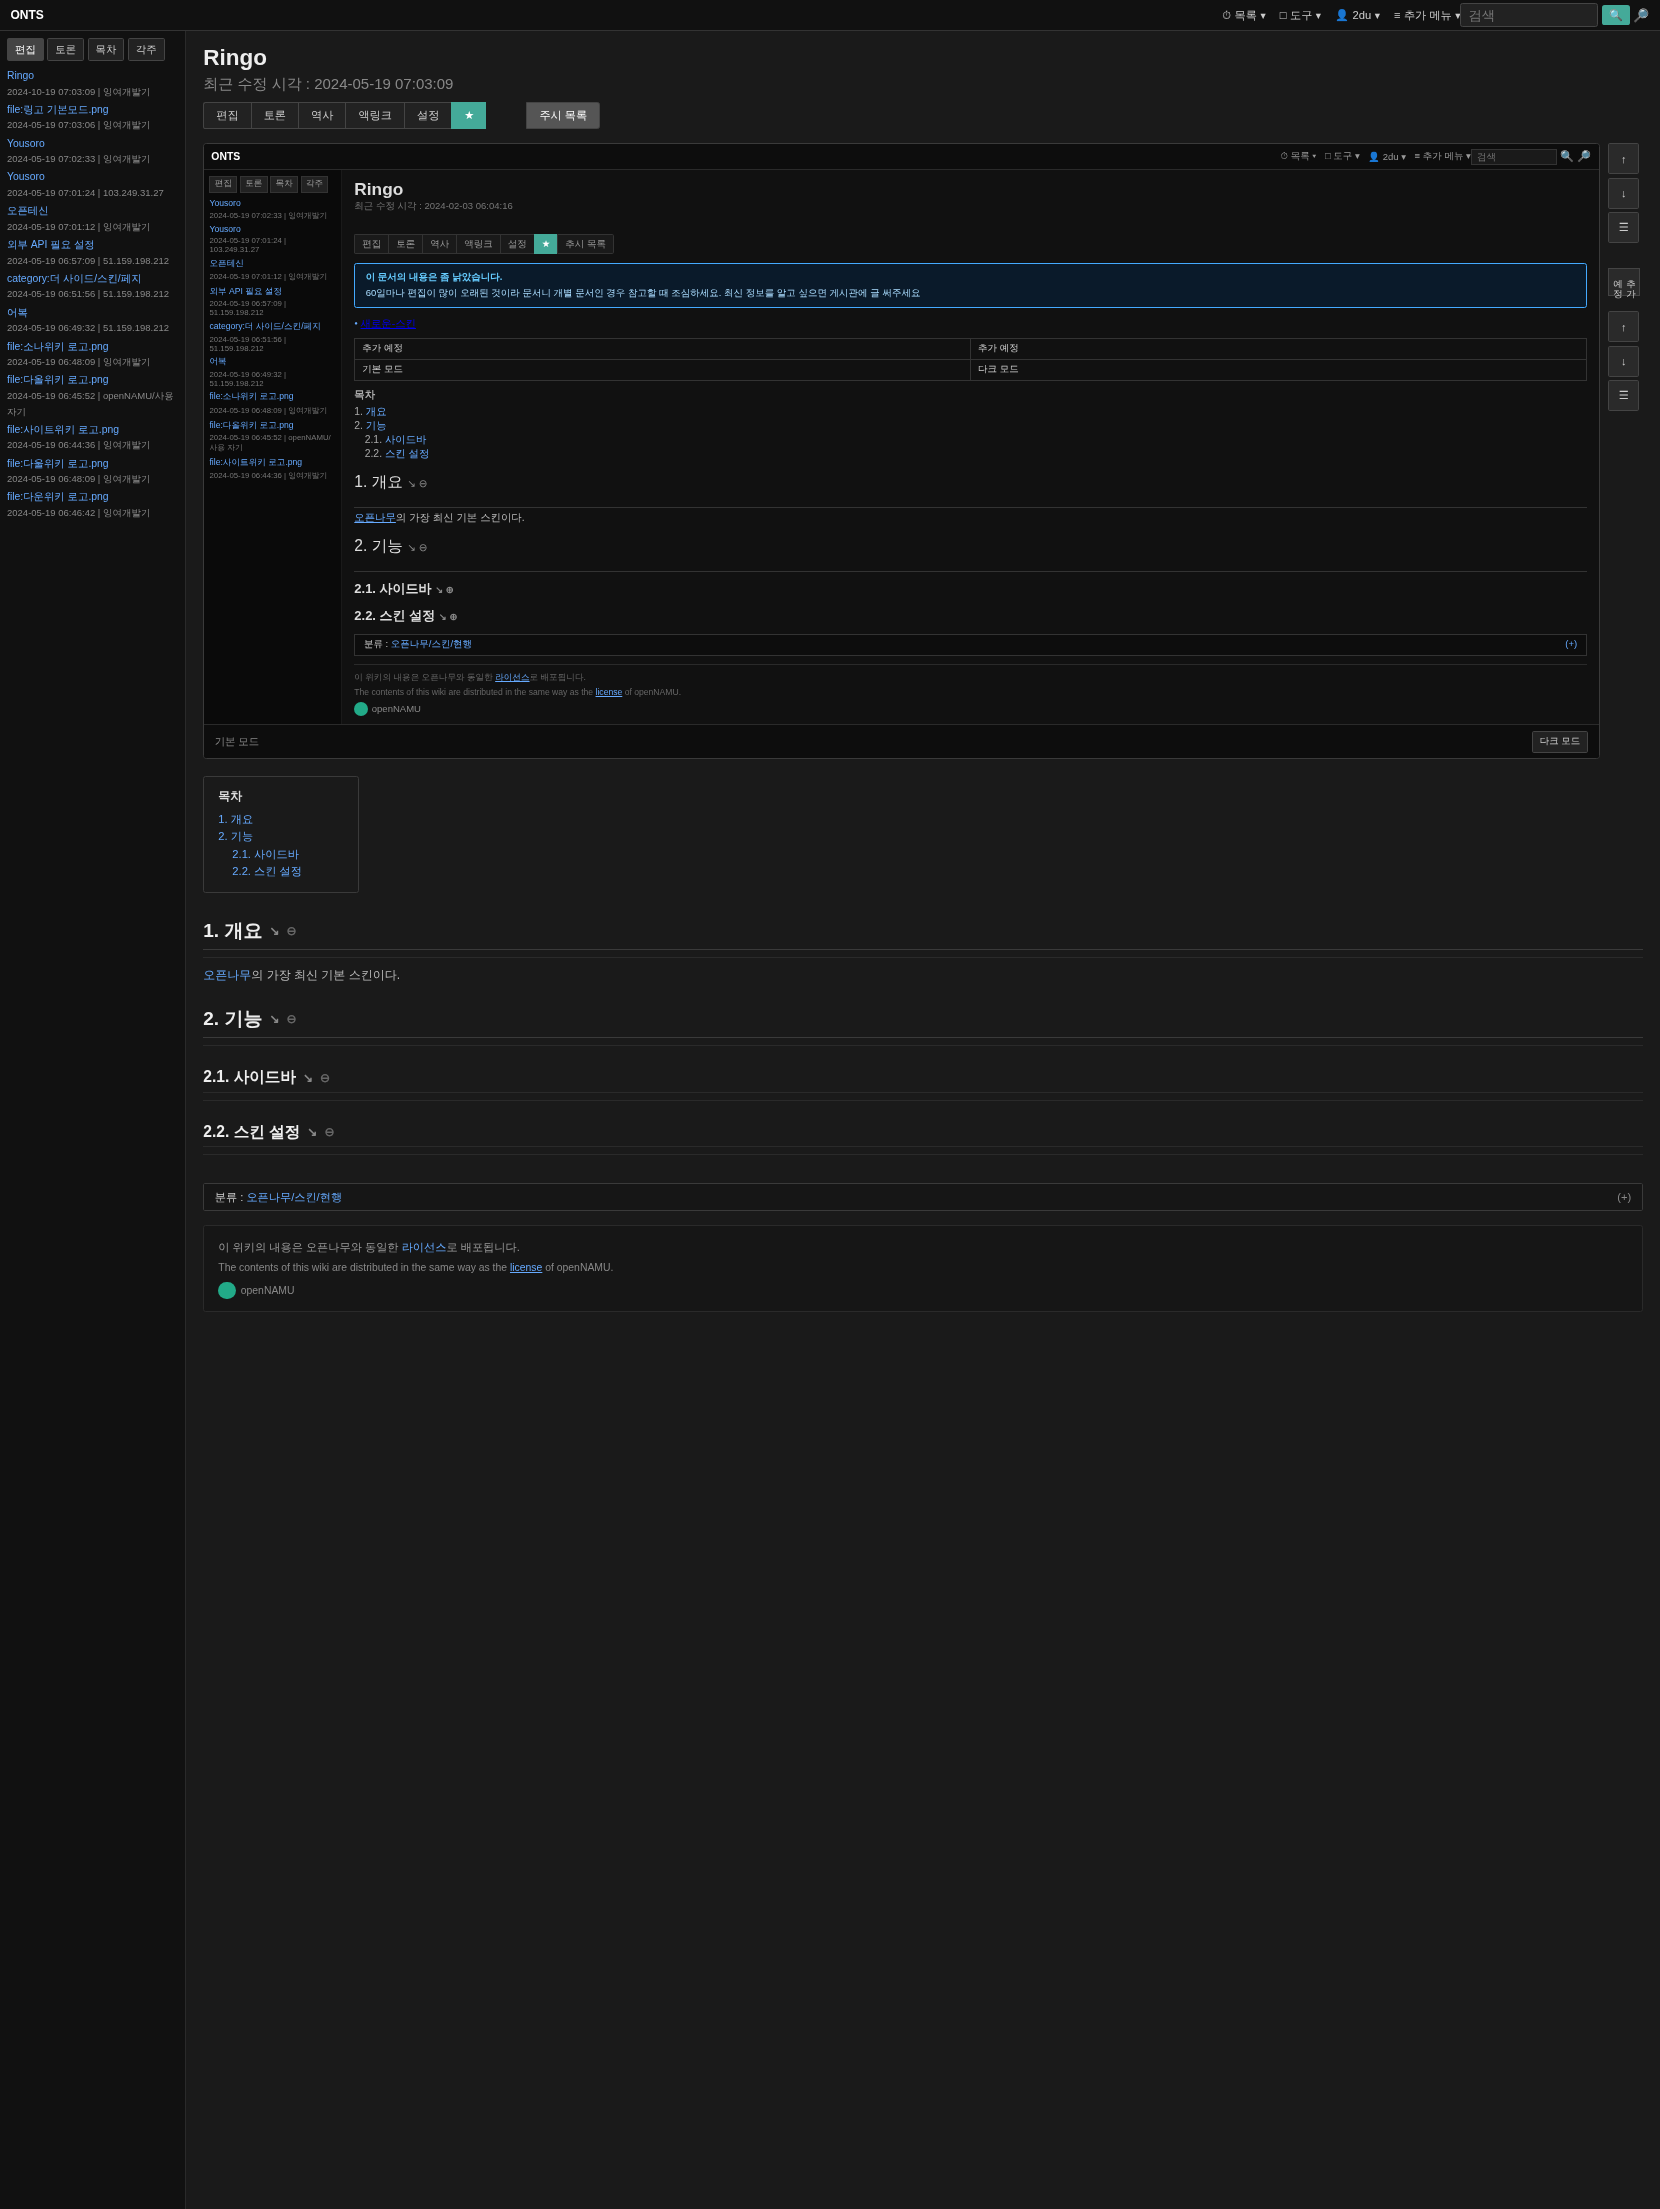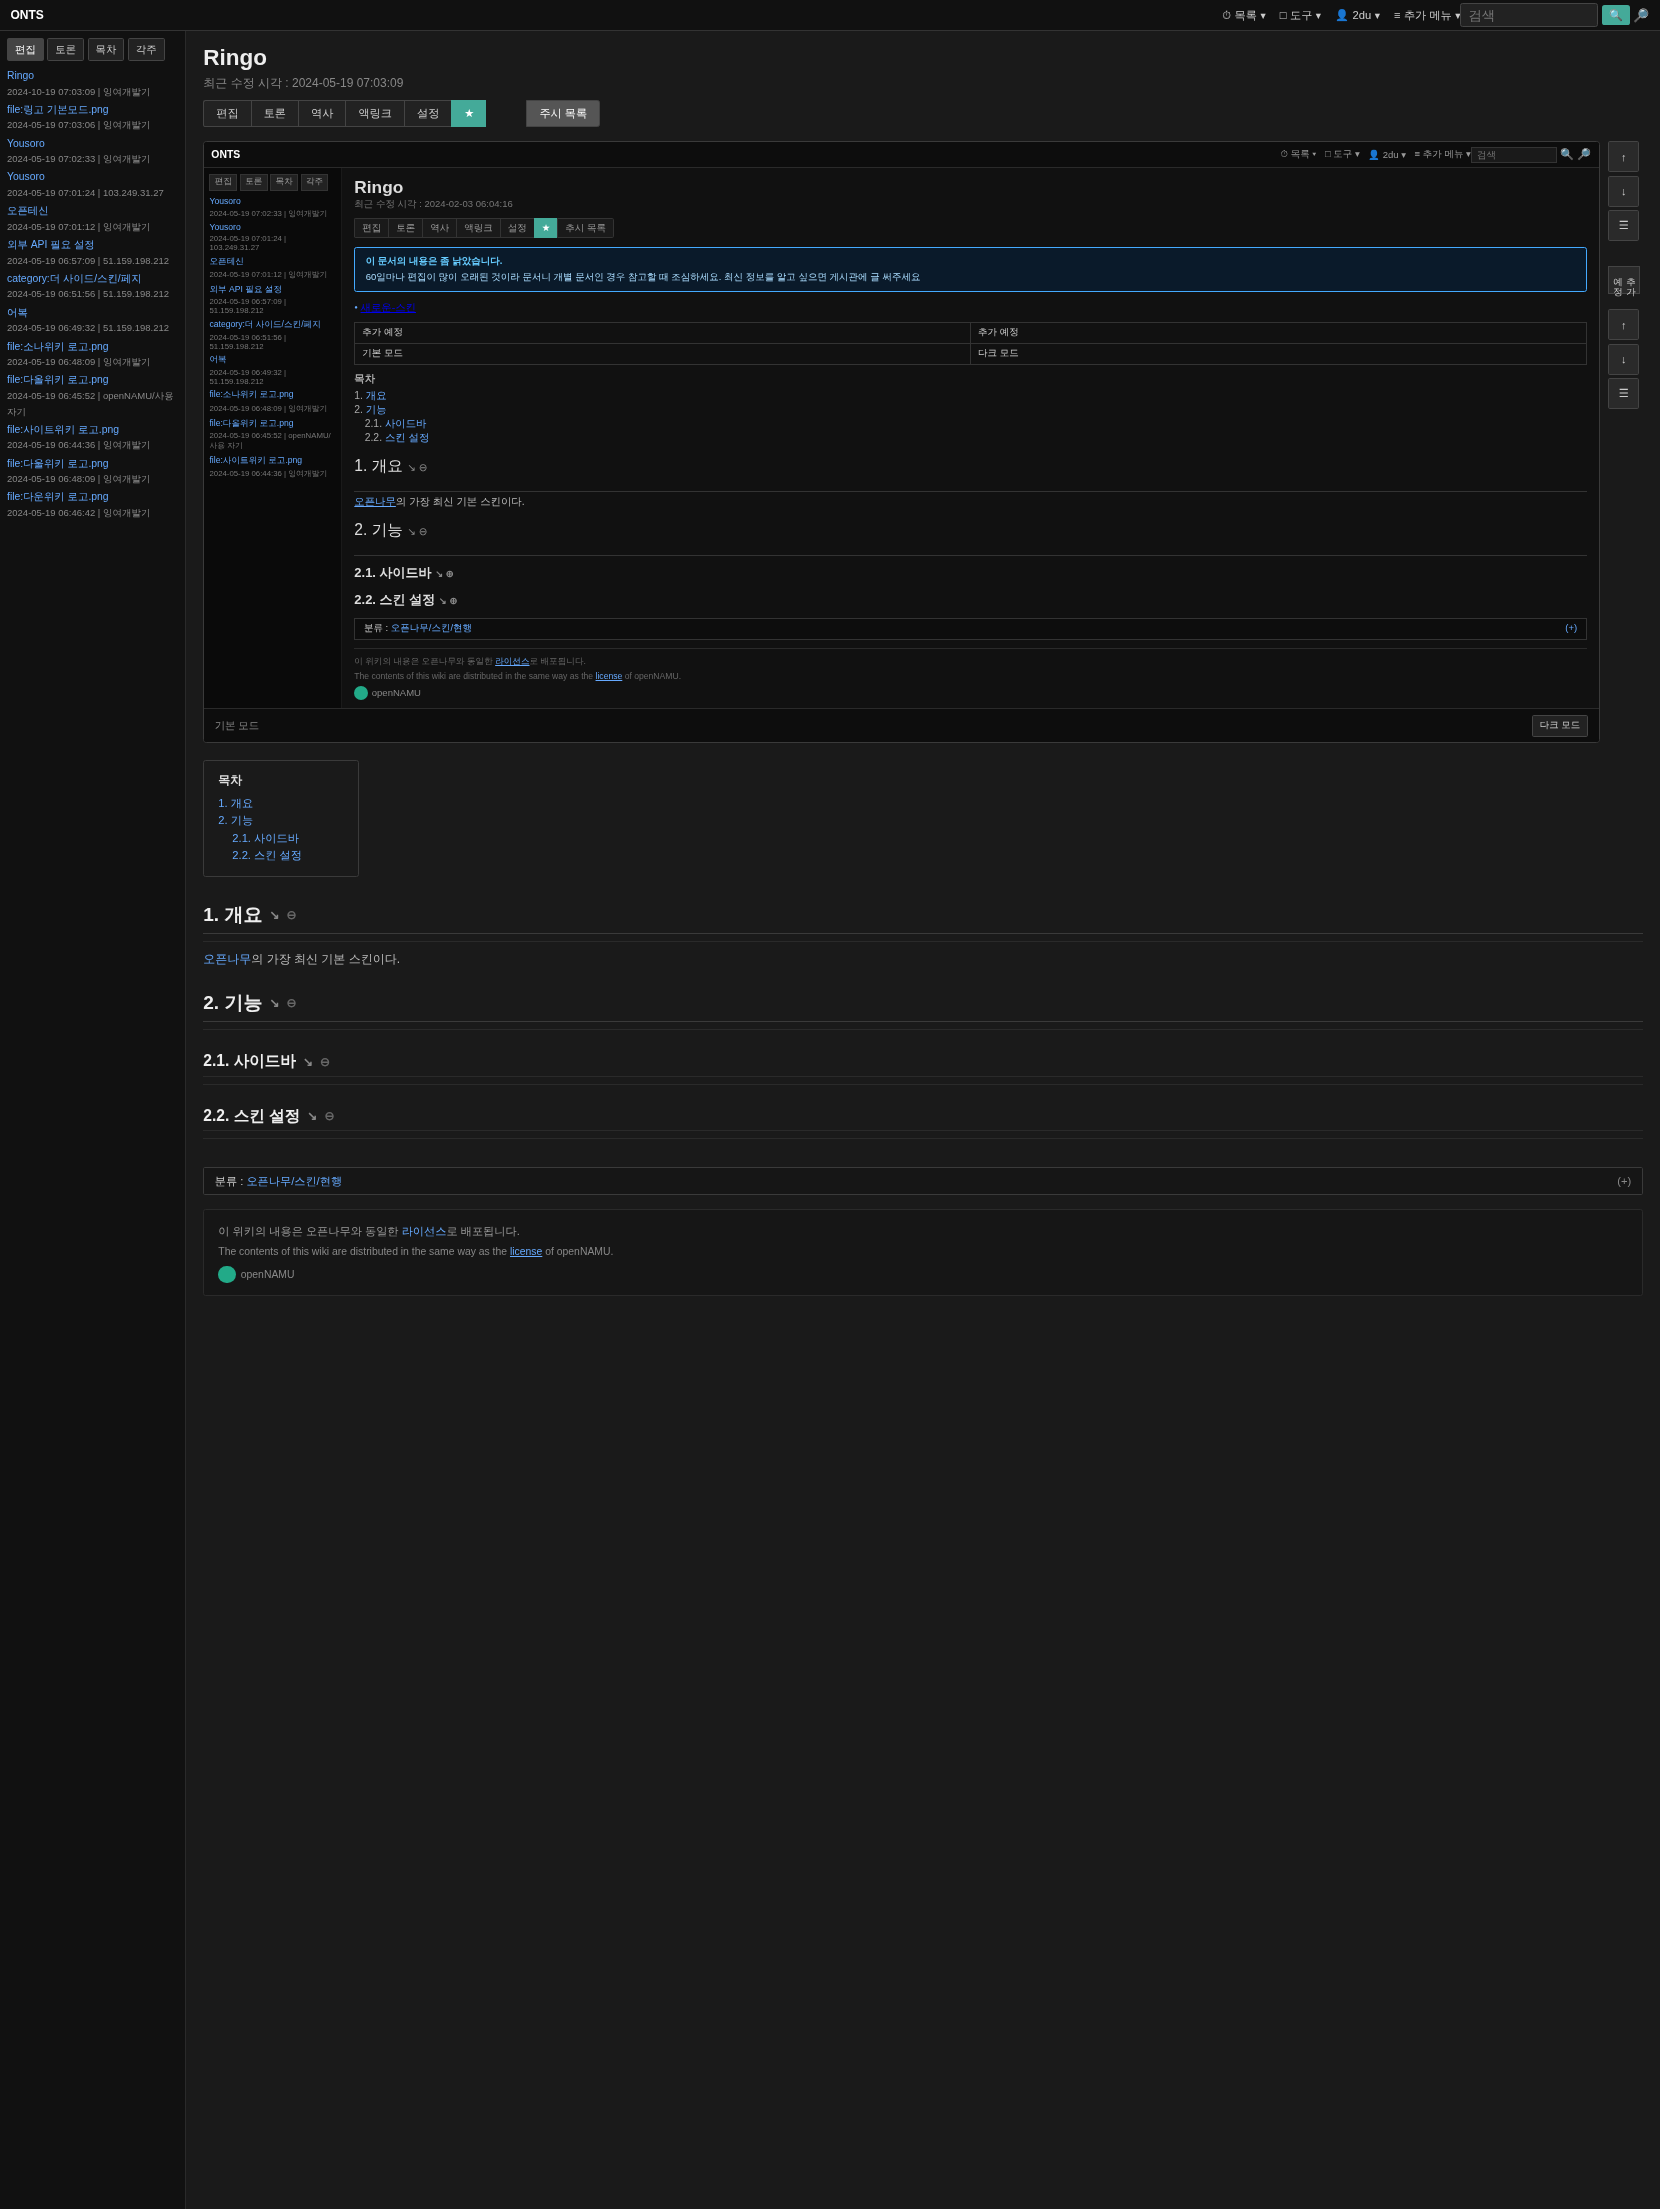--- a/index.html
+++ b/index.html
@@ -45,21 +45,21 @@
     }
     .sidebar .sidebar-tab.active { background: #444; color: #fff; }
     .sidebar-entry { margin-bottom: 2.6px; line-height: 1.5; }
     .sidebar-entry a { color: #6af; text-decoration: none; }
     .sidebar-entry .meta { color: #888; font-size: 9.5px; }
 
     
     .main { flex: 1; padding: 14px 17.3px; }
 
     .page-title { font-size: 22.5px; color: #eee; font-weight: bold; margin-bottom: 3.5px; }
-    .page-modified { color: #888; font-size: 12px; margin-bottom: 8.6px; }
+    .page-modified { color: #888; font-size: 15px; margin-bottom: 8.6px; }
 
     
     .page-tabs { display: flex; gap: 0; margin-bottom: 14px; }
     .page-tab {
       background: #222;
       border: 0.9px solid #444;
       color: #ccc;
       padding: 5.2px 12px;
       cursor: pointer;
       font-size: 11.2px;
@@ -83,21 +83,21 @@
       border-bottom: 0.9px solid #2a2a2a;
       display: flex;
       align-items: center;
       padding: 0 7px;
       height: 26px;
     }
     .preview-inner-nav .pi-site { color: #fff; font-weight: bold; font-size: 10.4px; margin-right: auto; }
     .preview-inner-nav .pi-item { color: #999; font-size: 9.5px; margin-left: 8.6px; }
     .preview-inner-nav .pi-search { background: #1a1a1a; border: 0.9px solid #333; color: #ccc; padding: 1.7px 5.2px; width: 86px; font-size: 9.5px; }
     .preview-title { font-size: 17.3px; color: #ddd; font-weight: bold; }
-    .preview-modified { color: #777; font-size: 9.5px; margin-bottom: 7px; }
+    .preview-modified { color: #777; font-size: 9.5px; margin-bottom: 21px; }
     .preview-tabs { display: flex; gap: 0; margin-bottom: 8.6px; }
     .preview-tab { background: #1a1a1a; border: 0.9px solid #333; color: #999; padding: 2.6px 7px; font-size: 9.5px; cursor: pointer; border-right: none; }
     .preview-tab:first-child { border-radius: 1.7px 0 0 1.7px; }
     .preview-tab:last-child { border-right: 0.9px solid #333; border-radius: 0 1.7px 1.7px 0; }
     .preview-tab.star-p { background: #4a9; border-color: #4a9; color: #fff; }
     .preview-notice {
       border: 0.9px solid #4af;
       background: #0a1a2a;
       padding: 7px 10.4px;
       color: #adf;

